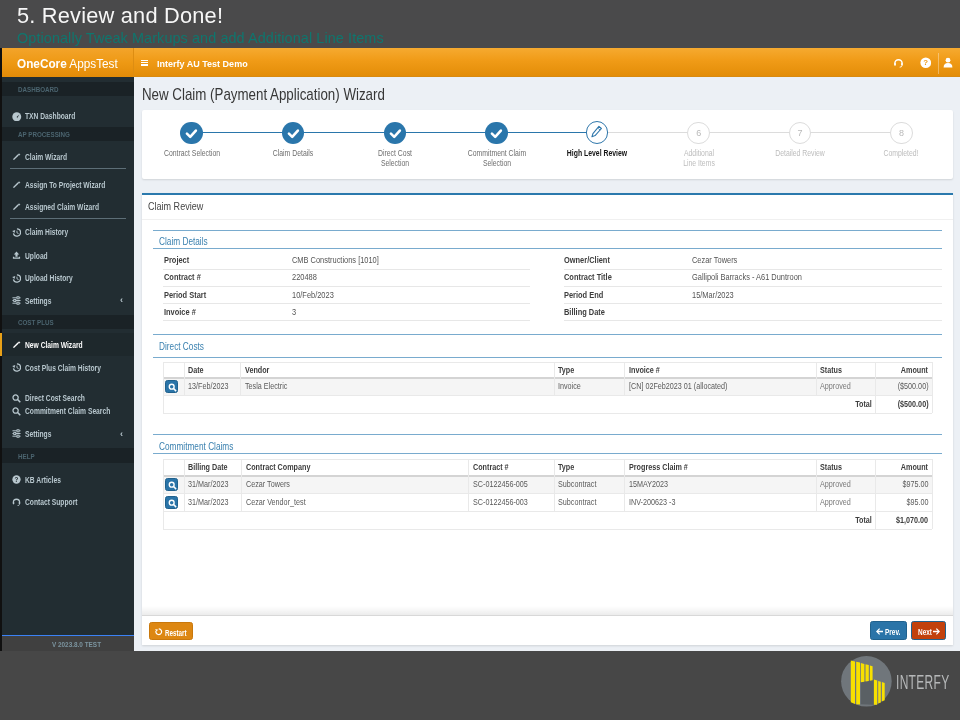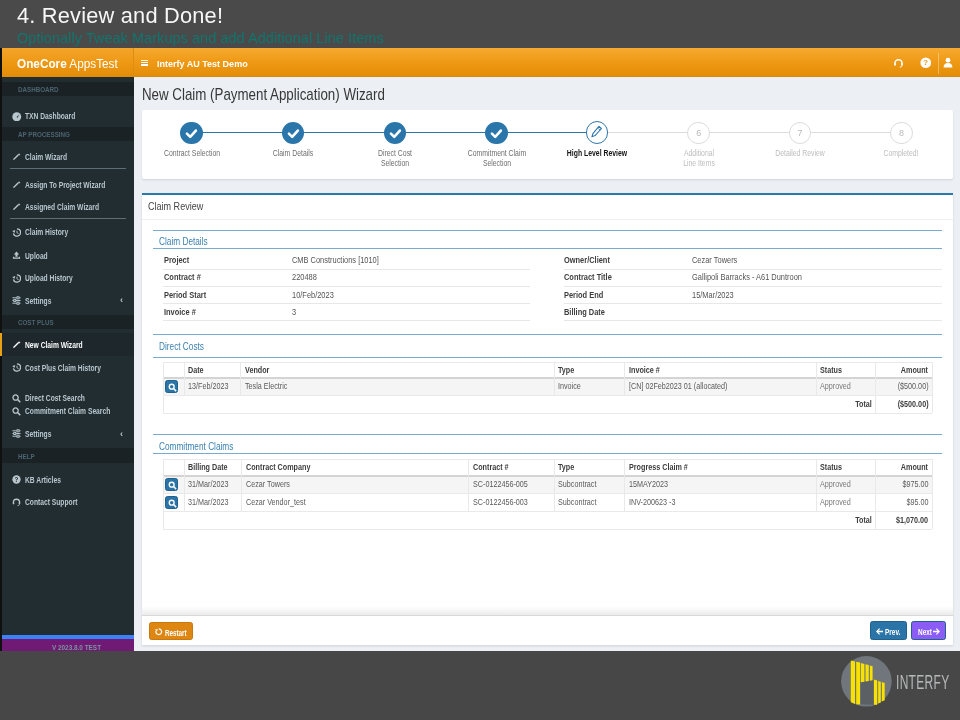--- a/index.html
+++ b/index.html
@@ -21,36 +21,36 @@
     border-right:1px solid #dd8d12; }
   #logotext { left:17px; top:56.5px; font-size:12.4px; color:#fff; transform:scaleX(.95); transform-origin:0 0; white-space:nowrap; }
   #logotext b { font-weight:bold; }
   #hamb { left:140.5px; top:59.5px; width:7px; height:6.5px; }
   #hamb div { height:1.3px; background:#fff; margin-bottom:1.2px; }
   #navtitle { left:156.5px; top:57.8px; font-size:9.8px; color:#fff; font-weight:bold; transform:scaleX(.92); transform-origin:0 0; white-space:nowrap; }
   .navicon { top:57px; }
   #navsep { left:937.5px; top:53px; width:1px; height:21px; background:rgba(255,255,255,.35); }
   
   #sidebar { left:1.8px; top:77.3px; width:132.2px; height:558px; background:#222d32; }
-  #sidefoot { left:1.8px; top:635.3px; width:149px; height:16.1px; background:#701a75; border-top:4px solid #3b82f6; }
+  #sidefoot { left:1.8px; top:635.3px; width:149px; height:16.1px; background:#404040; border-top:1px solid #3b82f6; }
   #sidefoot div { text-align:center; margin-top:4.2px; font-size:8px; color:#7b949f; font-weight:bold; transform:scaleX(.8); }
   .shead { left:1.8px; width:132.2px; height:14.6px; background:#1a2226; color:#4b646f; font-size:8px; font-weight:bold; padding:3.6px 0 0 0; }
   .shead span { display:inline-block; transform:scaleX(.78); transform-origin:0 0; margin-left:16.5px; white-space:nowrap; }
   .sitem { left:1.8px; width:132.2px; height:22.3px; color:#b8c7ce; font-size:8.4px; font-weight:bold; }
   .sitem .txt { position:absolute; left:23.5px; top:6.4px; transform:scaleX(.8); transform-origin:0 0; white-space:nowrap; }
   .sitem svg { position:absolute; left:10.5px; top:6.5px; }
   .sitem.active { background:#1e282c; color:#fcfcfc; }
   .sitem.active::before { content:""; position:absolute; left:-1.8px; top:0; width:1.8px; height:100%; background:#e9a118; }
   .sdiv { left:10px; width:116px; height:1px; background:#5d6e77; }
   .chev { position:absolute; right:11px; top:6.2px; font-size:9px; color:#b8c7ce; }
 </style>
 </head>
 <body>
 <div class="abs" id="topband"></div>
-<div class="abs" id="title">4. Review and Done!</div>
+<div class="abs" id="title">5. Review and Done!</div>
 <div class="abs" id="subtitle">Optionally Tweak Markups and add Additional Line Items</div>
 <div class="abs" id="botband"></div>
 <div class="abs" id="leftstrip"></div>
 <div class="abs" id="navbar"></div>
 <div class="abs" id="logobox"></div>
 <div class="abs" id="logotext"><b>OneCore</b> AppsTest</div>
 <div class="abs" id="hamb">
     <div></div>
     <div></div>
     <div></div>
@@ -243,21 +243,21 @@
   .td.gray { color:#7a7a7a; }
   .rowbg { position:absolute; background:#f5f5f5; }
   .zoombtn { position:absolute; width:13px; height:12.8px; background:#2a74a8; border:1px solid #20618d; border-radius:2.5px; }
   .zoombtn svg { position:absolute; left:2px; top:1.8px; }
   
   #bodyshadow { left:141.5px; top:605.7px; width:811px; height:9px; background:linear-gradient(180deg, rgba(0,0,0,0) 0%, rgba(0,0,0,.075) 100%); }
   #footline { left:141.5px; top:614.7px; width:811px; height:1px; background:#d8d8d8; }
   .btn { position:absolute; color:#fff; font-weight:bold; border-radius:2.5px; }
   #restart { left:148.5px; top:621.5px; width:44px; height:18.7px; background:#dd8712; border:1px solid #c9780c; font-size:8.4px; }
   #prevbtn { left:870.4px; top:621.3px; width:37.1px; height:18.5px; background:#2a74a8; border:1px solid #20618d; font-size:8.6px; }
-  #nextbtn { left:911.4px; top:621.3px; width:34.2px; height:18.5px; background:#8b5cf6; border:1px solid #20618d; font-size:8.6px; }
+  #nextbtn { left:911.4px; top:621.3px; width:34.2px; height:18.5px; background:#c2410c; border:1px solid #20618d; font-size:8.6px; }
   .btn span { position:absolute; white-space:nowrap; transform:scaleX(.75); transform-origin:0 0; }
   
   #ilogotext { left:895.5px; top:671px; font-size:20px; color:#b6b8b9; letter-spacing:.5px; transform:scaleX(.6); transform-origin:0 0; }
 </style>
 <div class="abs" id="content"></div>
 <div class="abs" id="h1">New Claim (Payment Application) Wizard</div>
 <div class="abs card" id="wizcard"></div>
 <div class="abs wline" style="left:191.6px; width:405.3px; background:#2a76ab;"></div>
 <div class="abs wline" style="left:596.9px; width:304.5px; background:#dcdcdc;"></div>
 <div class="abs step done" style="left:180.2px"><svg width="22.8" height="22.8" viewBox="0 0 23 23">

